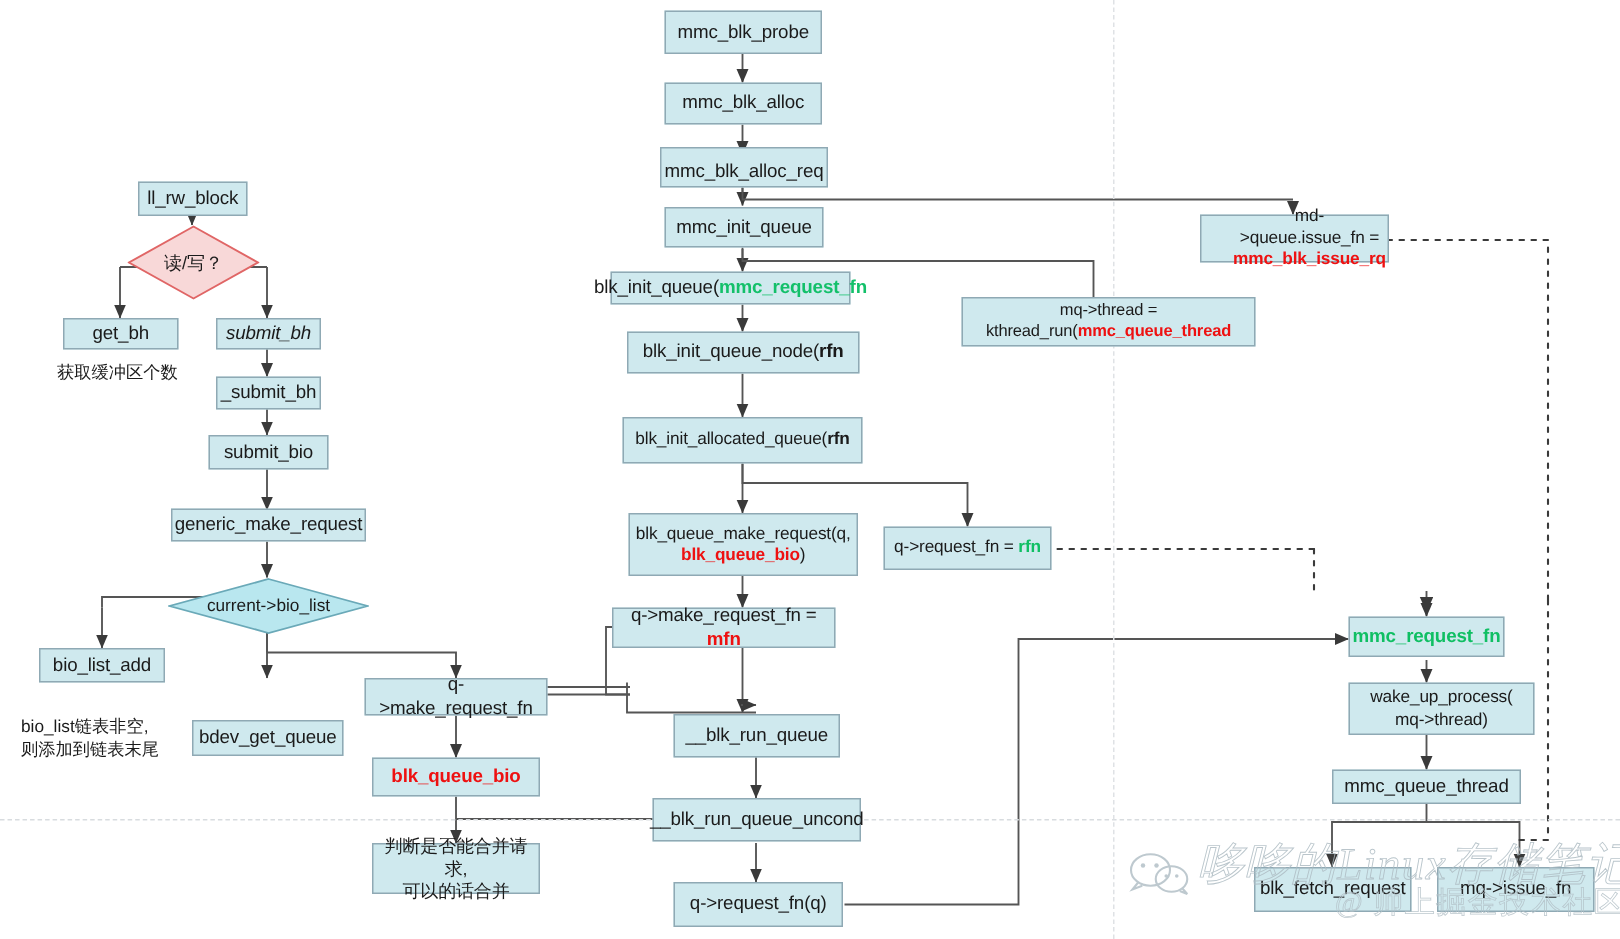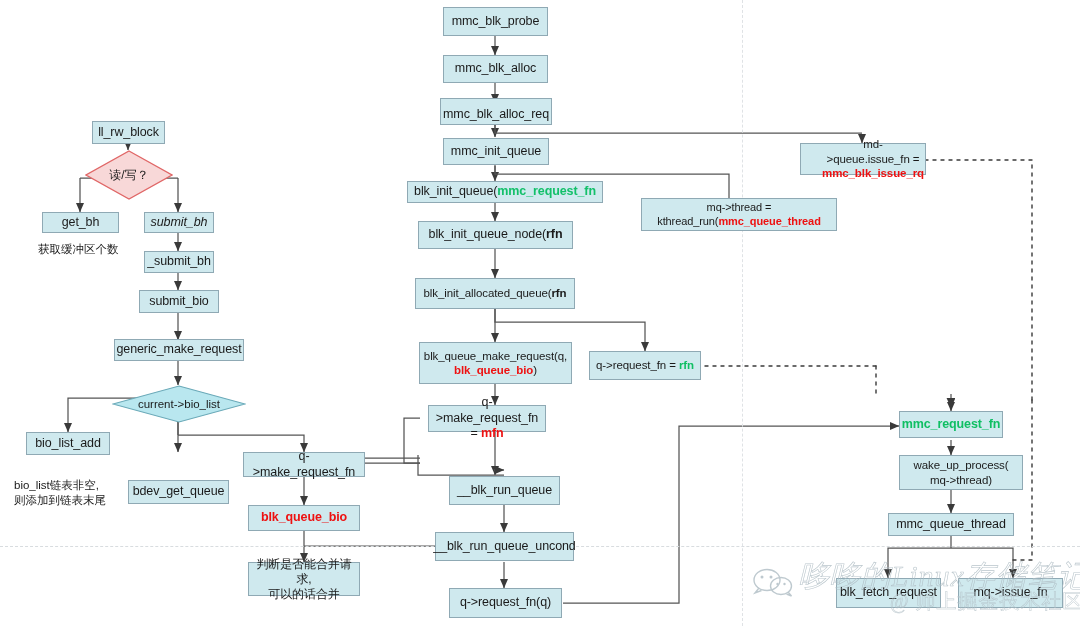--- a/index.html
+++ b/index.html
@@ -290,21 +290,21 @@
   </div>
 
   <div class="node" style="left:440px; top:98px; width:112px; height:27px;align-items:flex-end;">
     <span>mmc_blk_alloc_req</span>
   </div>
 
   <div class="node" style="left:443px; top:138px; width:106px; height:27px;">
     <span>mmc_init_queue</span>
   </div>
 
-  <div class="node" style="left:407px; top:181px; width:196px; height:22px;">
+  <div class="node" style="left:407px; top:181px; width:160px; height:22px;">
     <span>
       <span>blk_init_queue(</span><span class="green">mmc_request_fn</span>
     </span>
   </div>
 
   <div class="node" style="left:418px; top:221px; width:155px; height:28px;">
     <span>
       <span>blk_init_queue_node(</span><span class="bold">rfn</span>
     </span>
   </div>
@@ -315,21 +315,21 @@
     </span>
   </div>
 
   <div class="node" style="left:419px; top:342px; width:153px; height:42px; flex-direction:column; font-size:11.5px;">
     <span>blk_queue_make_request(q,</span>
     <span>
       <span class="red">blk_queue_bio</span><span>)</span>
     </span>
   </div>
 
-  <div class="node" style="left:428px; top:405px; width:118px; height:27px;">
+  <div class="node" style="left:408px; top:405px; width:149px; height:27px;">
     <span>
       <span>q-&gt;make_request_fn = </span><span class="red">mfn</span>
     </span>
   </div>
 
   <div class="node" style="left:449px; top:476px; width:111px; height:29px;">
     <span>__blk_run_queue</span>
   </div>
 
   <div class="node" style="left:435px; top:532px; width:139px; height:29px;">

